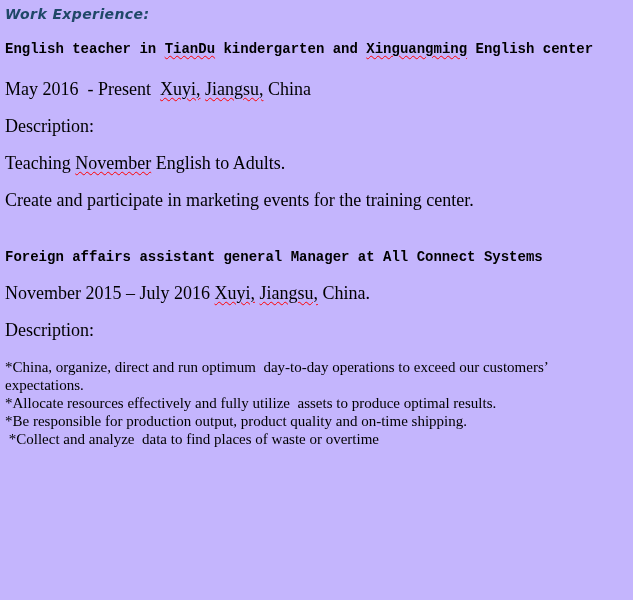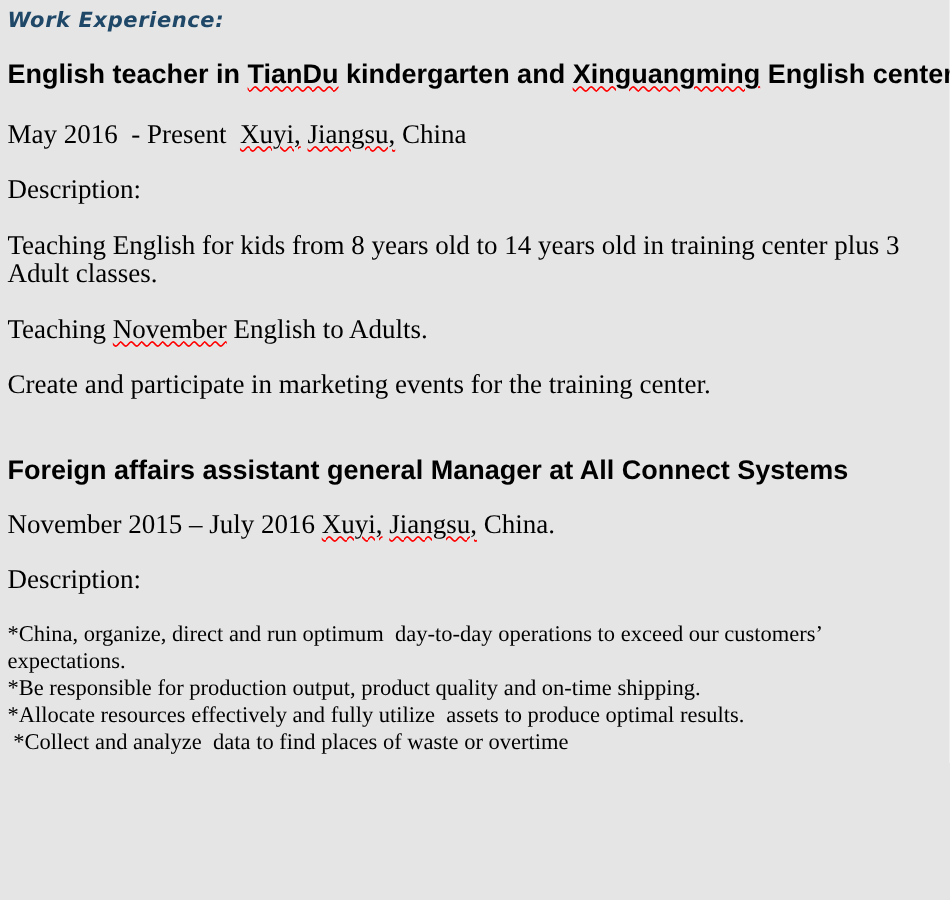--- a/index.html
+++ b/index.html
@@ -12,36 +12,36 @@
     height: 600px;
     overflow: hidden;
     font-family: "Liberation Serif", serif;
     color: #000000;
   }
   .page {
     box-sizing: border-box;
     width: 633px;
     height: 600px;
     padding: 5px 28px 0 5px;
-    background: #e5e5e5;
+    background: #c4b5fd;
   }
   .section-title {
     font-family: "DejaVu Sans", sans-serif;
     font-weight: bold;
     font-style: italic;
     color: #1F4868;
     font-size: 14px;
     line-height: 19px;
     letter-spacing: 0.4px;
     margin: 0 0 14px 0;
     white-space: pre-wrap;
   }
   .job-title {
-    font-family: Liberation Sans, sans-serif;
-    font-size: 18px;
+    font-family: Liberation Mono, monospace;
+    font-size: 14px;
     line-height: 22px;
     font-weight: bold;
     margin: 0 0 20px 0;
     white-space: nowrap;
   }
   .job-title--second {
     margin: 36px 0 16px 0;
   }
   .body-line {
     font-size: 18px;
@@ -70,32 +70,31 @@
 
   <p class="section-title">Work Experience:</p>
 
   <h1 class="job-title"><span>English teacher in </span><span class="misspell">TianDu</span><span> kindergarten and </span><span class="misspell">Xinguangming</span><span> English center</span></h1>
 
   <p class="body-line"><span>May 2016  - Present  </span><span class="misspell">Xuyi,</span><span> </span><span class="misspell">Jiangsu,</span><span> China</span></p>
 
   <p class="body-line">Description:</p>
 
 
-  <p class="body-line">Teaching English for kids from 8 years old to 14 years old in training center plus 3 Adult classes.</p>
 
   <p class="body-line"><span>Teaching </span><span class="misspell">November</span><span> English to Adults.</span></p>
 
   <p class="body-line">Create and participate in marketing events for the training center.</p>
 
   <h1 class="job-title job-title--second">Foreign affairs assistant general Manager at All Connect Systems</h1>
 
   <p class="body-line"><span>November 2015 – July 2016 </span><span class="misspell">Xuyi,</span><span> </span><span class="misspell">Jiangsu,</span><span> China.</span></p>
 
   <p class="body-line">Description:</p>
 
   <div class="duties">
     <p class="duty-line">*China, organize, direct and run optimum  day-to-day operations to exceed our customers’ expectations.</p>
+    <p class="duty-line">*Allocate resources effectively and fully utilize  assets to produce optimal results.</p>
     <p class="duty-line">*Be responsible for production output, product quality and on-time shipping.</p>
-    <p class="duty-line">*Allocate resources effectively and fully utilize  assets to produce optimal results.</p>
     <p class="duty-line"> *Collect and analyze  data to find places of waste or overtime</p>
   </div>
 
 </div>
 
 </body></html>

